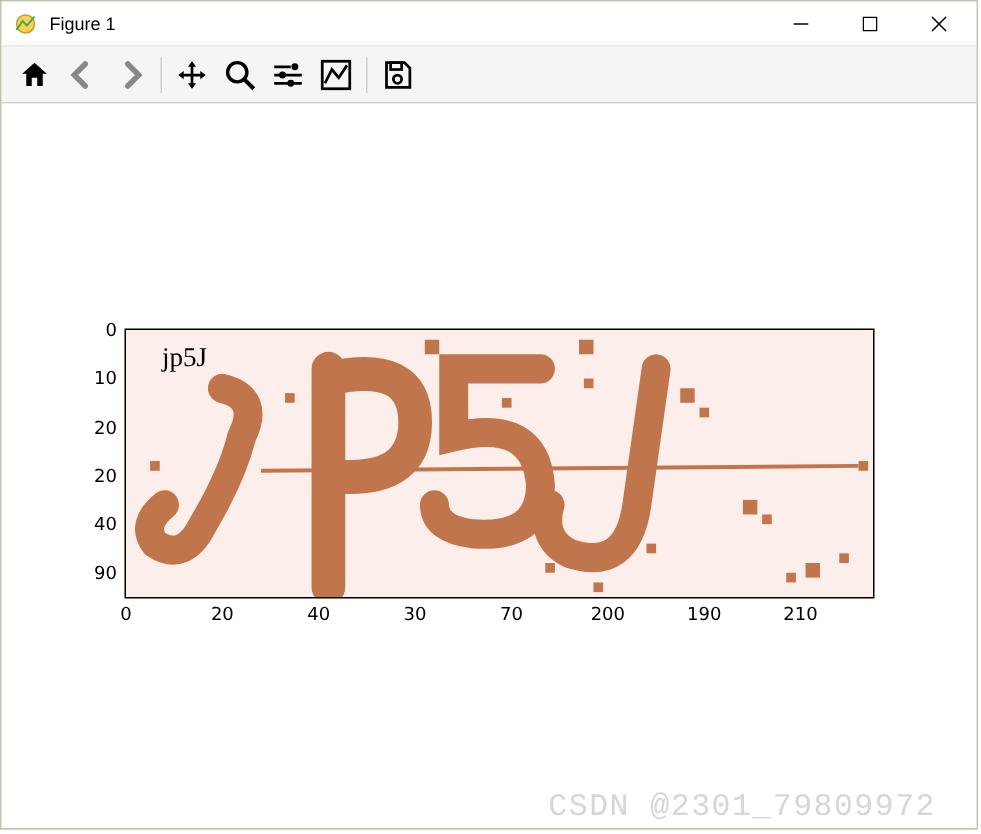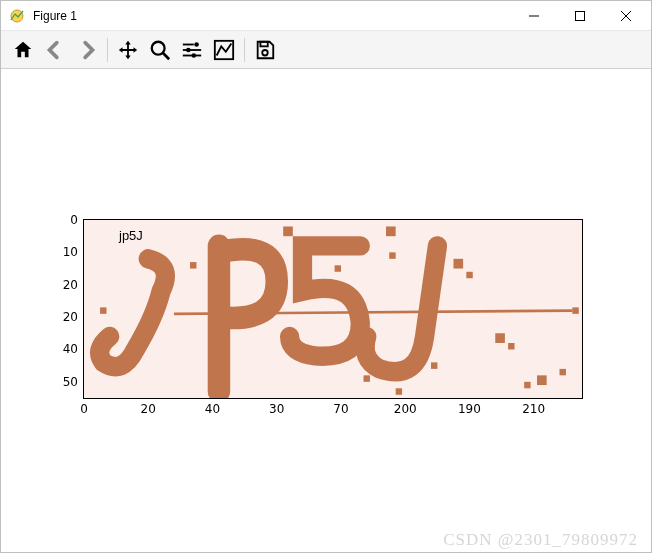--- a/index.html
+++ b/index.html
@@ -71,24 +71,24 @@
   position: absolute;
   left: 82px;
   top: 150px;
   width: 500px;
   height: 180px;
   background: #fcefeb;
   border: 1px solid #000;
 }
 .plot-title {
   position: absolute;
-  left: 35px;
+  left: 24px;
   top: 8px;
-  font-size: 13px;
-  font-family: Liberation Sans, sans-serif;
+  font-size: 18px;
+  font-family: Liberation Serif, serif;
   color: #000;
 }
 
 
 .y-tick {
   position: absolute;
   right: 100%;
   transform: translateY(-50%);
   font-size: 12px;
   padding-right: 6px;
@@ -104,25 +104,25 @@
 }
 
 
 .captcha-svg {
   position: absolute;
   left: 0; top: 0; width: 100%; height: 100%;
 }
 
 .watermark {
   position: absolute;
-  right: 16px;
+  right: 30px;
   bottom: 6px;
-  font-size: 17px;
+  font-size: 21px;
   color: #d6d6d6;
-  font-family: Liberation Serif, serif;
+  font-family: Liberation Mono, monospace;
   letter-spacing: 1px;
   pointer-events: none;
 }
 </style>
 </head>
 <body>
 
 <div class="window">
 
   <div class="titlebar">
@@ -242,21 +242,21 @@
           <rect x="152" y="27" width="2" height="2"></rect>
           <rect x="5" y="27" width="2" height="2"></rect>
         </g>
       </svg>
 
       <div class="y-tick" style="top:0%">0</div>
       <div class="y-tick" style="top:18.2%">10</div>
       <div class="y-tick" style="top:36.4%">20</div>
       <div class="y-tick" style="top:54.5%">20</div>
       <div class="y-tick" style="top:72.7%">40</div>
-      <div class="y-tick" style="top:90.9%">50</div>
+      <div class="y-tick" style="top:90.9%">90</div>
 
       <div class="x-tick" style="left:0%">0</div>
       <div class="x-tick" style="left:12.9%">20</div>
       <div class="x-tick" style="left:25.8%">40</div>
       <div class="x-tick" style="left:38.7%">30</div>
       <div class="x-tick" style="left:51.6%">70</div>
       <div class="x-tick" style="left:64.5%">200</div>
       <div class="x-tick" style="left:77.4%">190</div>
       <div class="x-tick" style="left:90.3%">210</div>
     </div>

